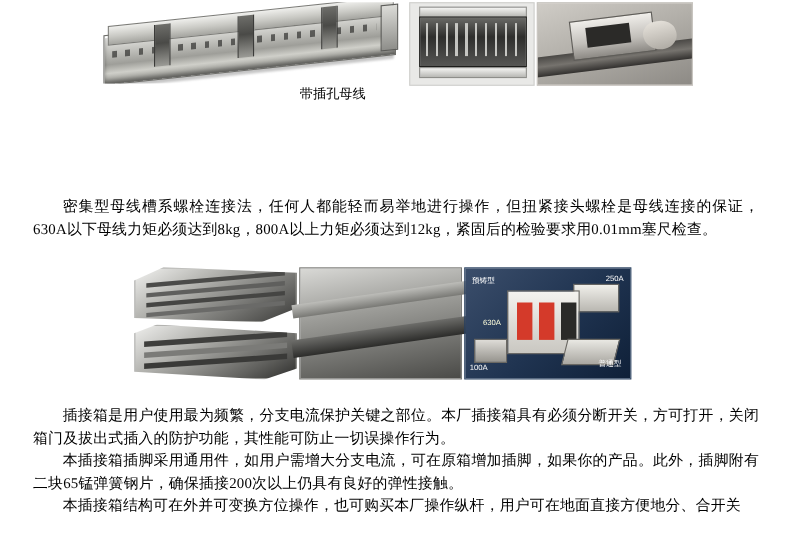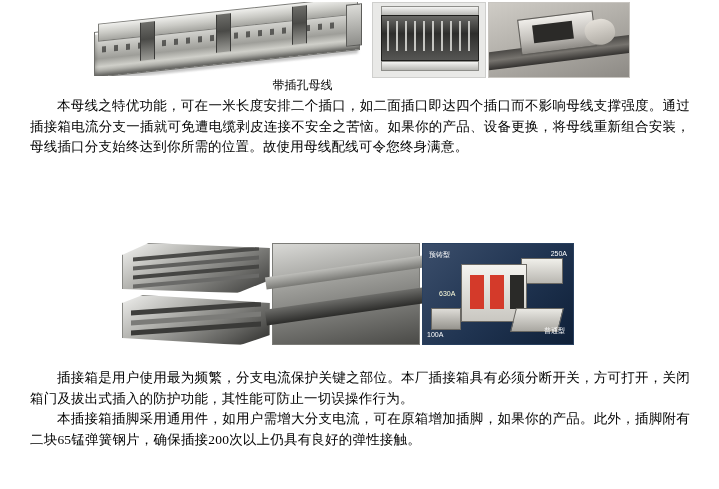--- a/index.html
+++ b/index.html
@@ -367,24 +367,24 @@
       <div class="p3-box"></div>
       <div class="p3-dark"></div>
       <div class="p3-hand"></div>
     </div>
   </div>
 
   <div class="fig-caption">
     <span class="cap-inner">带插孔母线</span>
   </div>
 
-  <div class="text-block" id="para-block-1">
-    <p>本母线之特优功能，可在一米长度安排二个插口，如二面插口即达四个插口而不影响母线支撑强度。通过插接箱电流分支一插就可免遭电缆剥皮连接不安全之苦恼。如果你的产品、设备更换，将母线重新组合安装，母线插口分支始终达到你所需的位置。故使用母线配线可令您终身满意。</p>
+
+  <div class="text-block" id="para-block-2">
+    <p>密集型母线槽系螺栓连接法，任何人都能轻而易举地进行操作，但扭紧接头螺栓是母线连接的保证，630A以下母线力矩必须达到8kg，800A以上力矩必须达到12kg，紧固后的检验要求用0.01mm塞尺检查。</p>
   </div>
-
 
   <div class="fig-row-2">
     <div class="mont m-a">
       <div class="stack"></div>
     </div>
     <div class="mont m-b">
       <div class="stack"></div>
     </div>
     <div class="mont m-c">
       <div class="bar2"></div>
@@ -401,15 +401,16 @@
       <span class="tag t2">250A</span>
       <span class="tag t3">100A</span>
       <span class="tag t4">普通型</span>
       <span class="tag t5">630A</span>
     </div>
   </div>
 
   <div class="text-block" id="para-block-3">
     <p>插接箱是用户使用最为频繁，分支电流保护关键之部位。本厂插接箱具有必须分断开关，方可打开，关闭箱门及拔出式插入的防护功能，其性能可防止一切误操作行为。</p>
     <p>本插接箱插脚采用通用件，如用户需增大分支电流，可在原箱增加插脚，如果你的产品。此外，插脚附有二块65锰弹簧钢片，确保插接200次以上仍具有良好的弹性接触。</p>
+    <p>本插接箱结构可在外并可变换方位操作，也可购买本厂操作纵杆，用户可在地面直接方便地分、合开关</p>
   </div>
 
 </div>
 
 </body></html>

